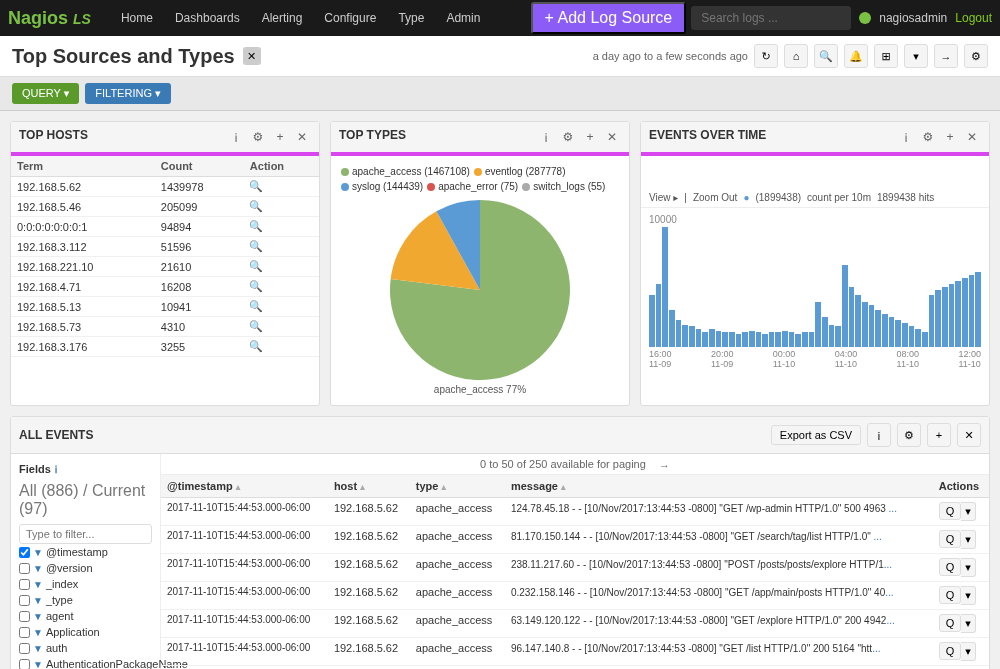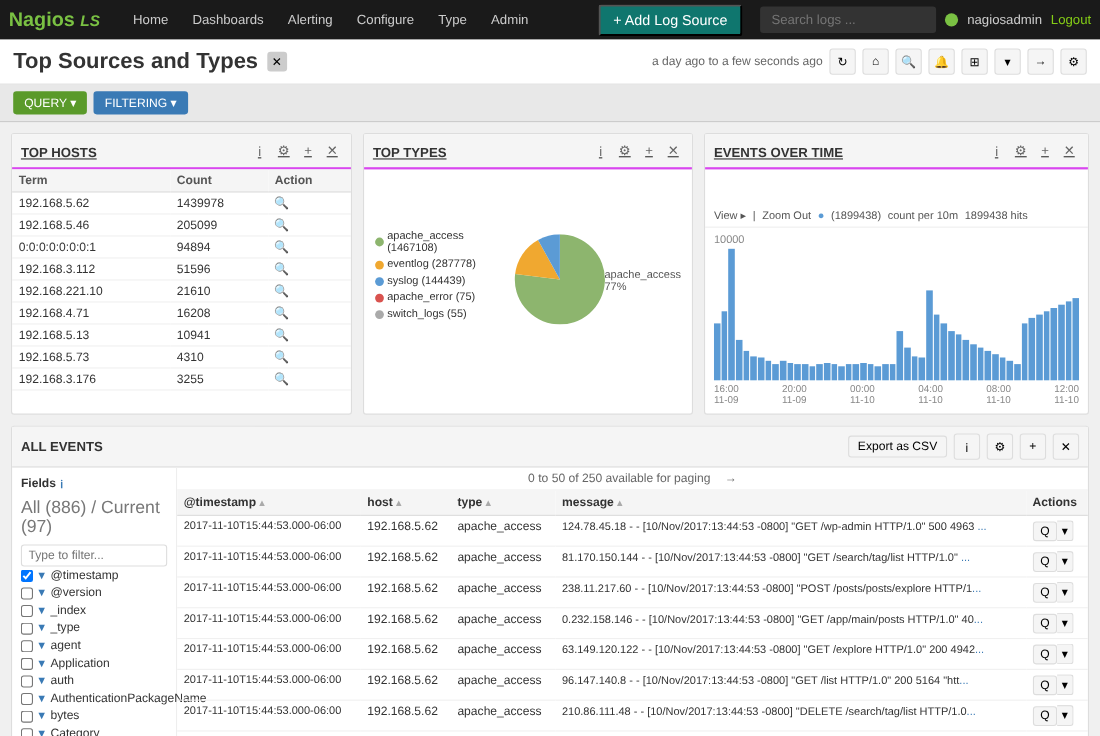--- a/index.html
+++ b/index.html
@@ -4,21 +4,21 @@
   <style>
     * { box-sizing: border-box; margin: 0; padding: 0; }
     body { font-family: Arial, sans-serif; font-size: 12px; background: #f0f0f0; color: #333; }
 
     
     .top-nav { background: #1a1a1a; display: flex; align-items: center; height: 36px; padding: 0 8px; }
     .nav-logo { color: #fff; font-size: 18px; font-weight: bold; margin-right: 20px; }
     .nav-logo span { color: #7ac143; }
     .nav-links { display: flex; gap: 2px; flex: 1; }
     .nav-link { color: #ccc; padding: 6px 10px; font-size: 12px; cursor: pointer; text-decoration: none; }
-    .nav-add-btn { background: #0f766e; color: #fff; padding: 5px 12px; border-radius: 3px; font-size: 13px; cursor: pointer; margin-right: 16px; white-space: nowrap; }
+    .nav-add-btn { background: #8b5cf6; color: #fff; padding: 5px 12px; border-radius: 3px; font-size: 16px; cursor: pointer; margin-right: 5px; white-space: nowrap; }
     .nav-search { background: #333; border: none; color: #ccc; padding: 5px 10px; border-radius: 3px; font-size: 12px; width: 160px; }
     .nav-status-dot { width: 12px; height: 12px; background: #7ac143; border-radius: 50%; margin: 0 8px; }
     .nav-user { color: #ccc; font-size: 12px; margin-right: 8px; cursor: pointer; }
     .nav-logout { color: #84cc16; font-size: 12px; cursor: pointer; }
 
     
     .page-header { background: #fff; border-bottom: 1px solid #ddd; padding: 8px 12px; display: flex; align-items: center; justify-content: space-between; }
     .page-title { font-size: 20px; font-weight: bold; color: #333; display: flex; align-items: center; gap: 8px; }
     .close-btn { background: #ccc; border: none; border-radius: 3px; width: 18px; height: 18px; cursor: pointer; font-size: 11px; display: flex; align-items: center; justify-content: center; }
     .header-right { display: flex; align-items: center; gap: 6px; font-size: 11px; color: #666; }
@@ -27,33 +27,33 @@
     
     .toolbar { background: #e8e8e8; padding: 6px 12px; display: flex; gap: 6px; border-bottom: 1px solid #ccc; }
     .toolbar-btn { background: #5a9a2a; color: #fff; border: none; border-radius: 3px; padding: 4px 10px; font-size: 11px; cursor: pointer; display: flex; align-items: center; gap: 4px; }
     .toolbar-btn-blue { background: #3a7ab5; }
 
     
     .main-content { padding: 10px; display: flex; gap: 10px; }
 
     
     .panel { background: #fff; border: 1px solid #ddd; border-radius: 3px; flex: 1; }
-    .panel-header { background: #f5f5f5; border-bottom: 2px solid #d946ef; padding: 6px 8px; display: flex; align-items: flex-end; justify-content: space-between; text-decoration: underline; }
+    .panel-header { background: #f5f5f5; border-bottom: 4px solid #d946ef; padding: 6px 8px; display: flex; align-items: flex-start; justify-content: space-between; }
     .panel-title { font-size: 12px; font-weight: bold; color: #333; text-transform: uppercase; }
     .panel-icons { display: flex; gap: 4px; }
     .panel-icon-btn { background: none; border: none; cursor: pointer; color: #666; font-size: 12px; width: 18px; height: 18px; display: flex; align-items: center; justify-content: center; }
 
     
     .hosts-table { width: 100%; border-collapse: collapse; }
     .hosts-table th { background: #f5f5f5; border-bottom: 1px solid #ddd; padding: 4px 6px; text-align: left; font-size: 11px; color: #555; }
     .hosts-table td { padding: 3px 6px; border-bottom: 1px solid #f0f0f0; font-size: 11px; }
     .search-icon-sm { color: #666; cursor: pointer; font-size: 11px; }
 
     
-    .pie-container { padding: 10px; display: flex; align-items: center; }
+    .pie-container { padding: 10px; display: flex; flex-direction: column; align-items: center; }
     .pie-legend { display: flex; flex-wrap: wrap; gap: 4px; font-size: 10px; margin-bottom: 8px; width: 100%; }
     .legend-item { display: flex; align-items: center; gap: 3px; }
     .legend-dot { width: 8px; height: 8px; border-radius: 50%; flex-shrink: 0; }
 
     
     .events-panel { min-width: 290px; }
     .events-controls { padding: 4px 8px; font-size: 10px; color: #555; display: flex; align-items: center; gap: 6px; border-bottom: 1px solid #eee; margin-top: 32px; }
     .chart-area { padding: 6px 8px; }
     .bar-chart { display: flex; align-items: flex-end; height: 120px; gap: 1px; overflow: hidden; }
     .bar { background: #5b9bd5; flex: 1; min-width: 2px; }

